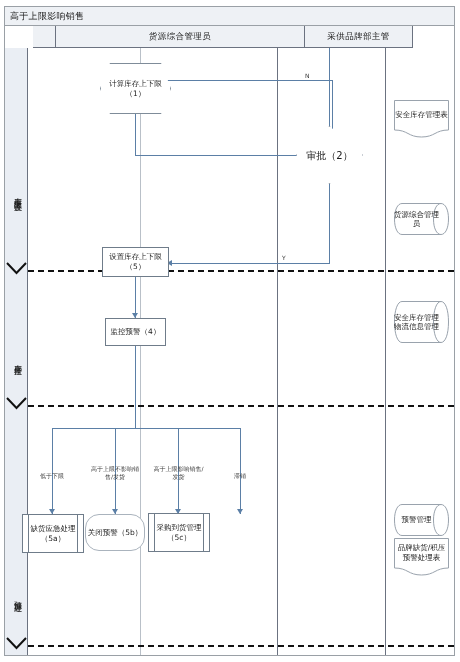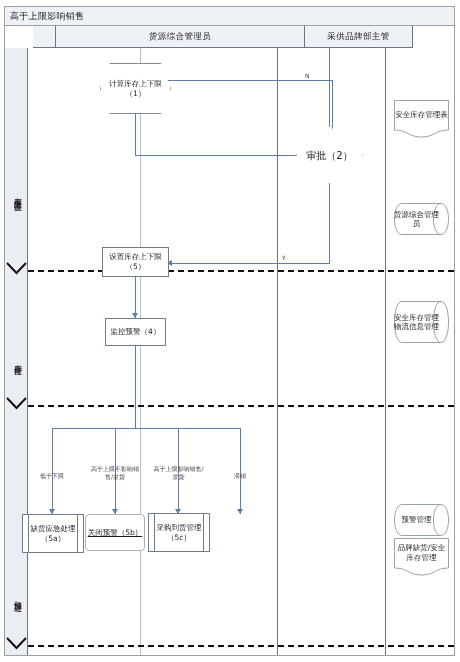--- a/index.html
+++ b/index.html
@@ -116,21 +116,21 @@
   .predef{
     background:#ffffff;border:1px solid #6f7c8a;position:absolute;
   }
   .predef .bar{position:absolute;top:0;bottom:0;width:0;border-left:1px solid #6f7c8a;}
   .predef .bar.l{left:5px;}
   .predef .bar.r{right:5px;}
   .predef .pd-in{position:absolute;inset:0;display:flex;align-items:center;
     justify-content:center;text-align:center;font-size:7.5px;line-height:1.3;color:#1a1a1a;}
 
   .rounded{
-    background:#ffffff;border:1px solid #aab3bd;border-radius:4px;text-decoration:underline;
+    background:#ffffff;border:1px solid #aab3bd;border-radius:14px;
   }
 
   
   .doc{position:absolute;}
   .doc svg{position:absolute;inset:0;}
   .doc .doc-in{
     position:absolute;left:0;right:0;top:0;bottom:9px;
     display:flex;align-items:center;justify-content:center;
     text-align:center;font-size:7.5px;line-height:1.3;color:#1a1a1a;
   }
@@ -323,17 +323,17 @@
                  C3.5,41.5 0.5,33 0.5,21 C0.5,9 3.5,0.5 8,0.5 Z" fill="#ffffff" stroke="#9aa3ad" stroke-width="1"></path>
         <path d="M47,0.5 C42.5,0.5 39.5,9 39.5,21 C39.5,33 42.5,41.5 47,41.5" fill="none" stroke="#9aa3ad" stroke-width="1"></path>
       </svg>
       <div class="cyl-in" style="padding-right:10px;">安全库存管理物流信息管理</div>
     </div>
 
     <div class="doc" style="left:389px;top:490px;width:55px;height:38px;">
       <svg viewBox="0 0 55 38" preserveAspectRatio="none">
         <path d="M0.5,0.5 L54.5,0.5 L54.5,30 C41,30 41,37 27.5,37 C14,37 14,30 0.5,30 Z" fill="#ffffff" stroke="#9aa3ad" stroke-width="1"></path>
       </svg>
-      <div class="doc-in">品牌缺货/安全库存管理</div>
+      <div class="doc-in">品牌缺货/积压预警处理表</div>
     </div>
 
   </div>
 </div>
 
 </body></html>

